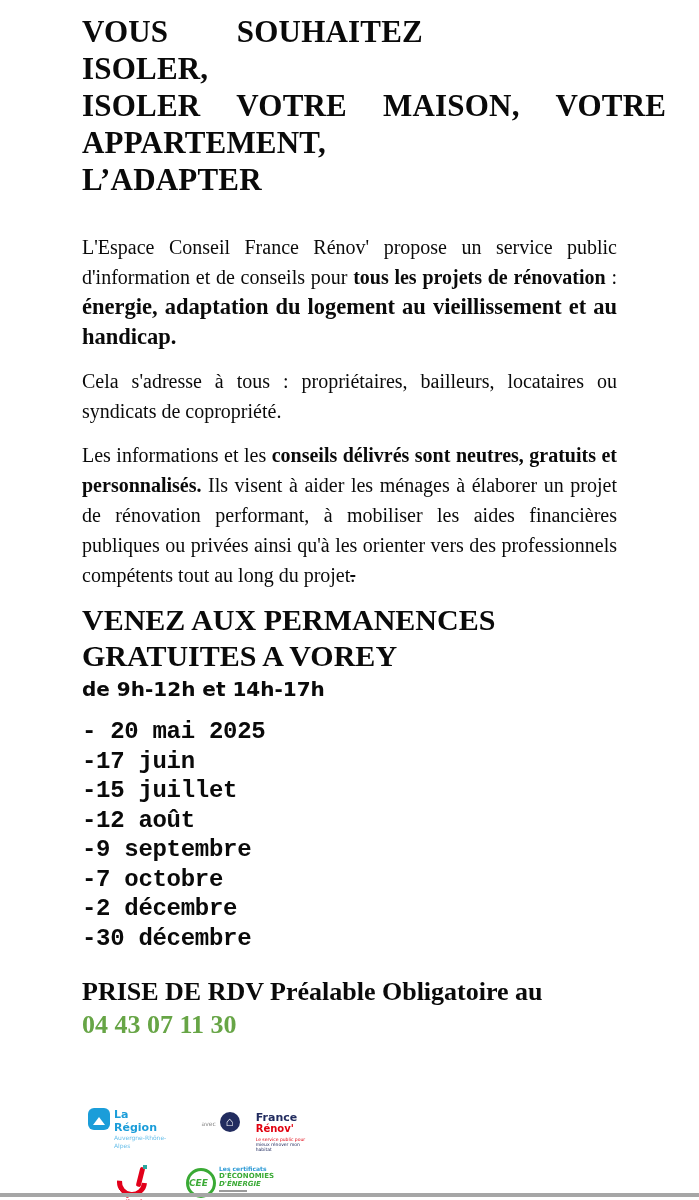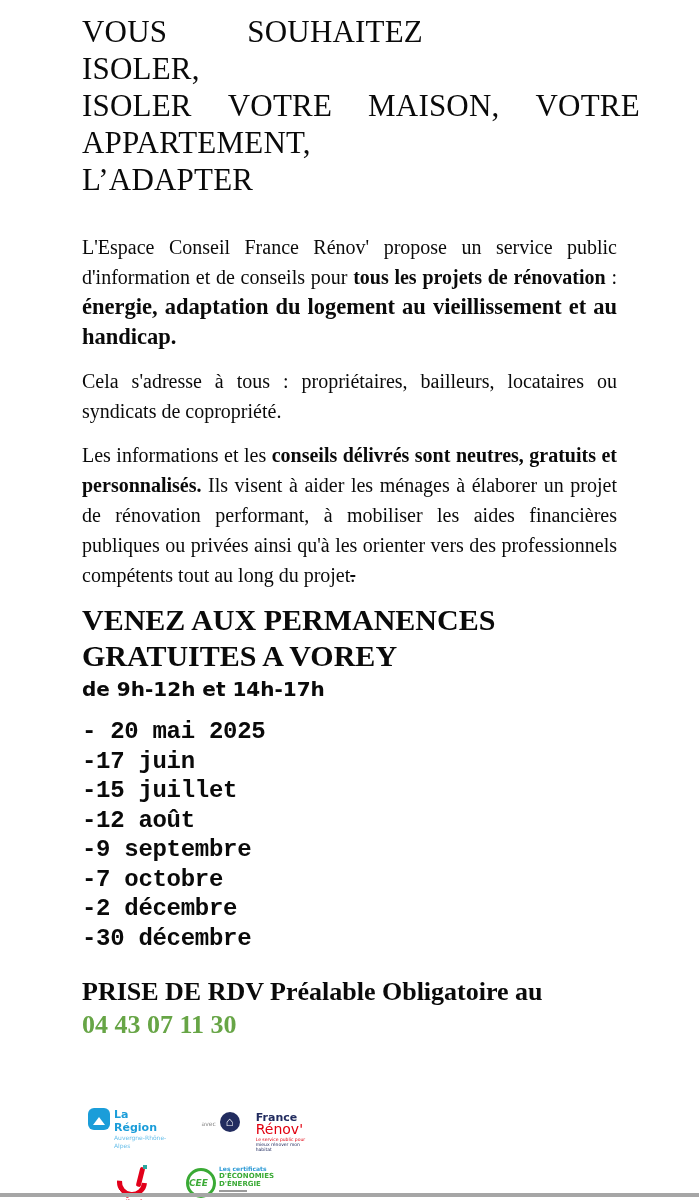--- a/index.html
+++ b/index.html
@@ -8,21 +8,21 @@
     width:699px; height:1200px;
     margin:0 auto;
     background:#ffffff;
     font-family:"Liberation Serif", serif;
     color:#0a0a0a;
     overflow:hidden;
   }
   .content { padding:13px 82px 0 82px; }
 
   
-  .doc-title { font-weight:normal; font-size:31px; line-height:37px; letter-spacing:0.2px; }
+  .doc-title { font-weight:bold; font-size:31px; line-height:37px; letter-spacing:0.2px; }
   .title-line { white-space:nowrap; }
   .title-line.spread-narrow { display:flex; justify-content:space-between; width:341px; }
   .title-line.spread-full { display:flex; justify-content:space-between; width:535px;gap:36px; }
 
   
   .para { font-size:20px; line-height:30px; text-align:justify; }
   .para-intro { margin-top:34px; }
   .para-mid   { margin-top:14px; }
   .b   { font-weight:bold; }
   .b-lg{ font-weight:bold; font-size:22.5px; }
@@ -71,21 +71,21 @@
 
   
   .avec { margin:12px 4px 0 28px; font-size:6px; color:#8a8a8a; font-family:"DejaVu Sans", sans-serif; }
   .fr-logo { display:flex; align-items:flex-start; margin-top:4px; }
   .fr-icon {
     width:20px; height:20px; border-radius:50%; background:#222c5f;
     color:#fff; font-size:13px; line-height:20px; text-align:center; flex:0 0 auto;
   }
   .fr-text { margin-left:16px; font-family:"DejaVu Sans", sans-serif; }
   .fr-name1 { color:#222c5f; font-weight:bold; font-size:11px; line-height:11px; }
-  .fr-name2 { color:#e1000f; font-weight:normal; font-size:14px; line-height:12px; }
+  .fr-name2 { color:#e1000f; font-weight:bold; font-size:10px; line-height:12px; }
   .fr-tag1 { margin-top:2px; font-size:4.5px; line-height:5px; color:#e1000f; }
   .fr-tag2 { font-size:4.5px; line-height:5px; color:#222c5f; }
 
   
   .anah-logo { width:56px; text-align:center; font-family:"DejaVu Sans", sans-serif; }
   .anah-icon { position:relative; width:30px; height:26px; margin:0 auto; }
   .anah-arc {
     position:absolute; left:0; top:2px; width:20px; height:20px;
     border:5px solid transparent;
     border-left-color:#e2001a; border-bottom-color:#e2001a;
@@ -102,21 +102,21 @@
   
   .cee-logo { display:flex; margin-left:26px; font-family:"DejaVu Sans", sans-serif; }
   .cee-badge {
     width:24px; height:24px; border-radius:50%; border:3px solid #3aaa35;
     color:#3aaa35; font-weight:bold; font-size:9px; line-height:24px; text-align:left;
     font-style:italic; flex:0 0 auto; margin-top:3px;
   }
   .cee-text { margin-left:3px; }
   .cee-l1 { color:#2d9bd6; font-weight:bold; font-size:6px; line-height:7px; }
   .cee-l2 { color:#3aaa35; font-weight:bold; font-size:7px; line-height:8px; }
-  .cee-l3 { color:#3aaa35; font-weight:bold; font-size:7px; line-height:8px; }
+  .cee-l3 { color:#3aaa35; font-weight:bold; font-size:7px; line-height:8px;font-style:italic; }
   .cee-bar { width:28px; height:2px; background:#9a9a9a; margin-top:2px; }
   .cee-bar + .cee-bar { margin-top:1px; }
 
   
   .hl-logo { position:absolute; left:372px; top:1098px; display:flex; align-items:flex-start; }
   .hl-icon { position:relative; width:74px; height:62px; flex:0 0 auto; }
   .hl-triangle {
     position:absolute; left:0; bottom:5px; width:54px; height:50px;
     background:#2e9a63;
     -webkit-clip-path:polygon(42% 0, 0 100%, 84% 100%);

